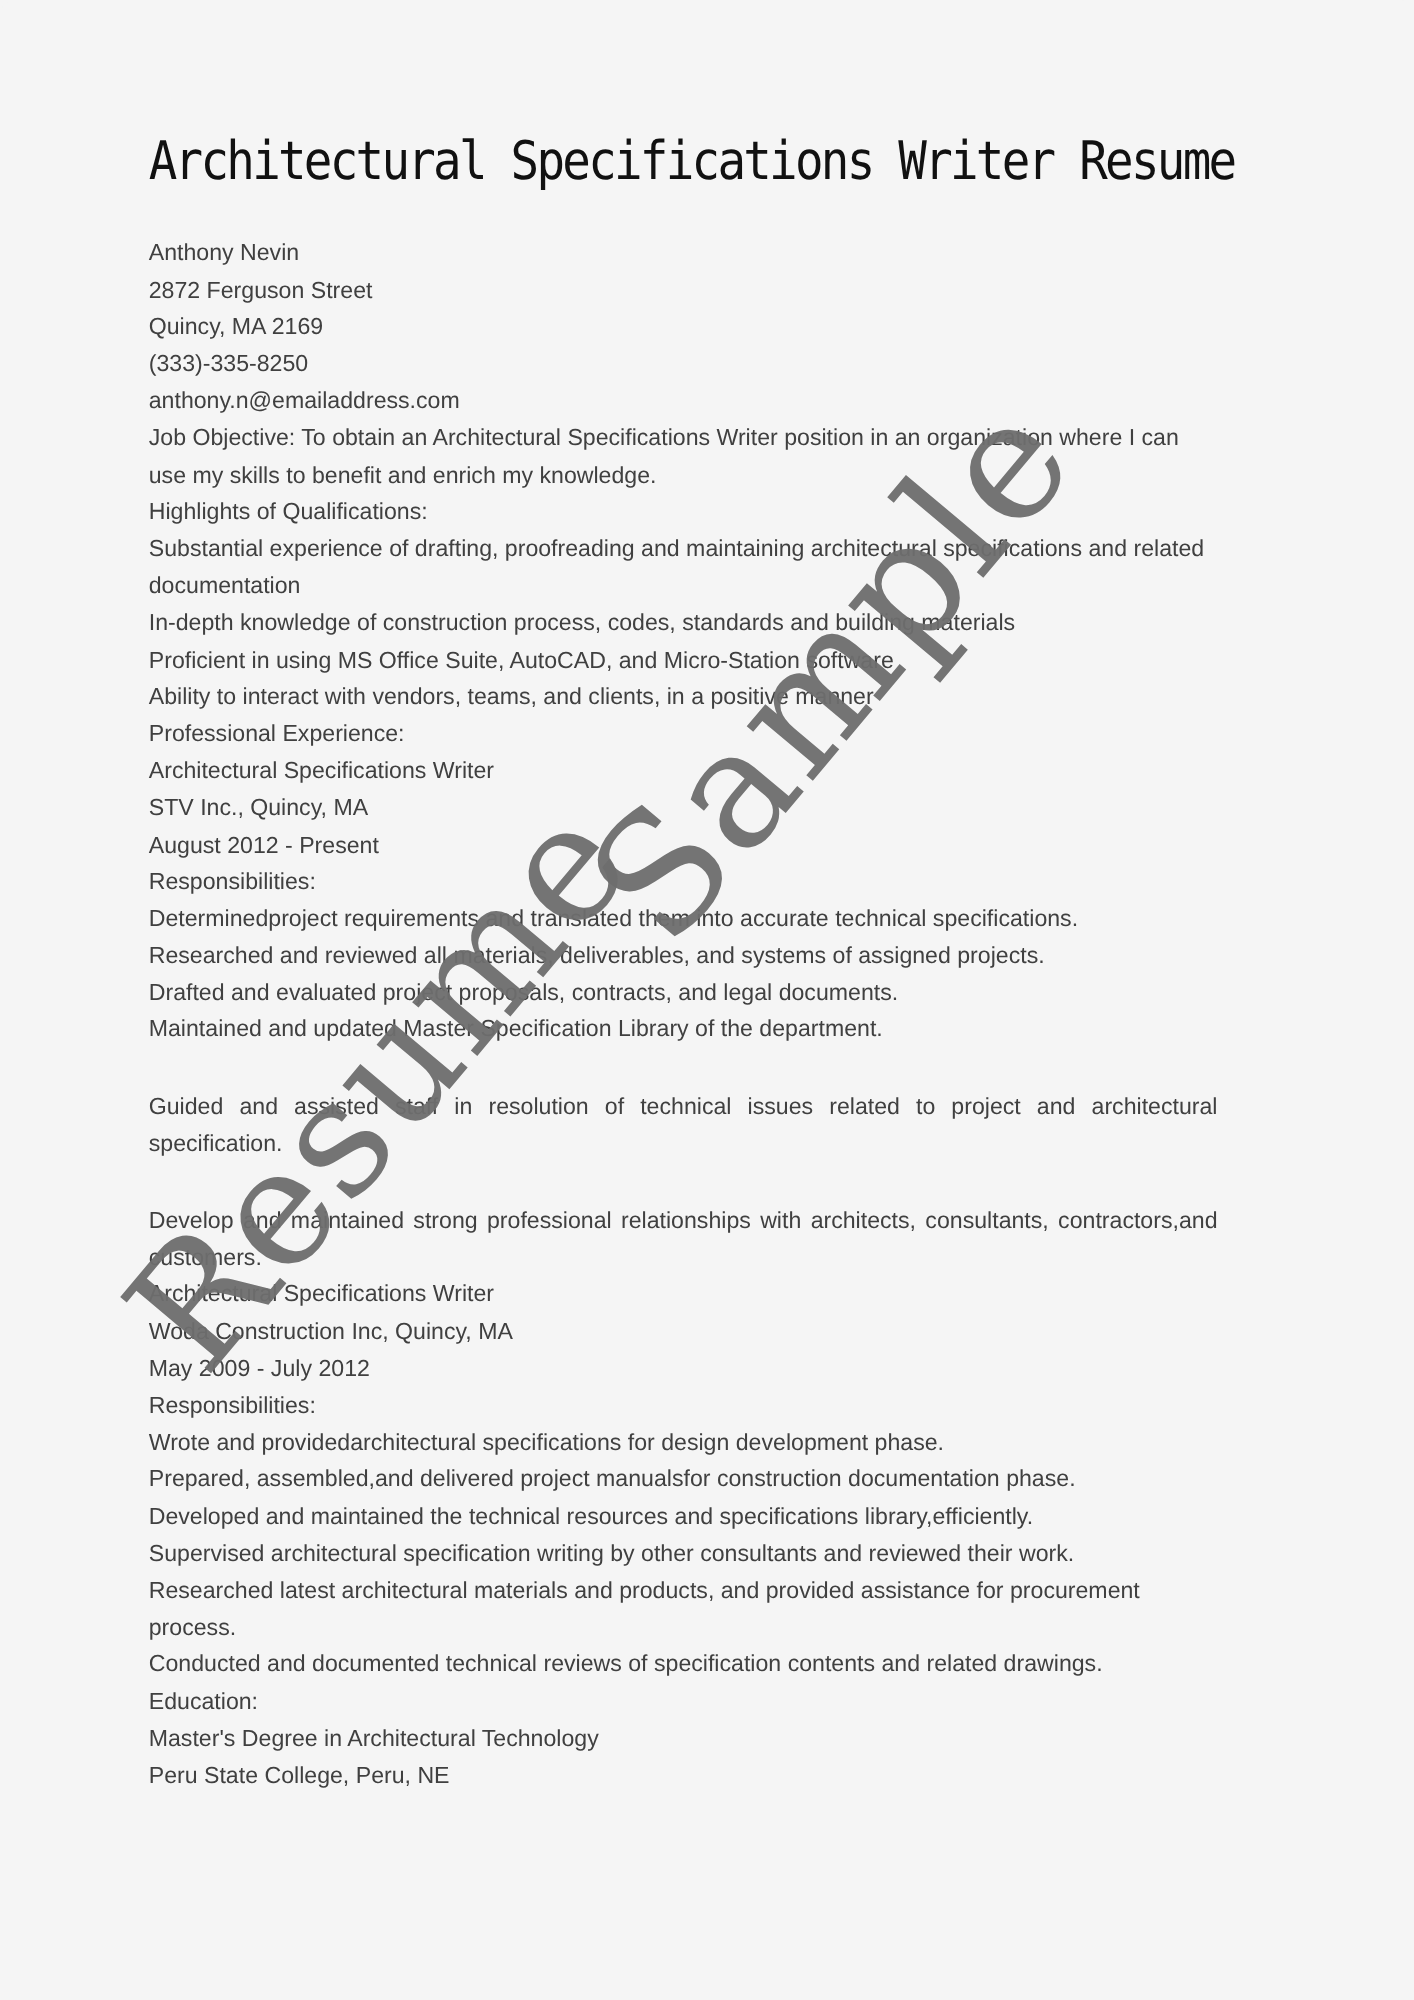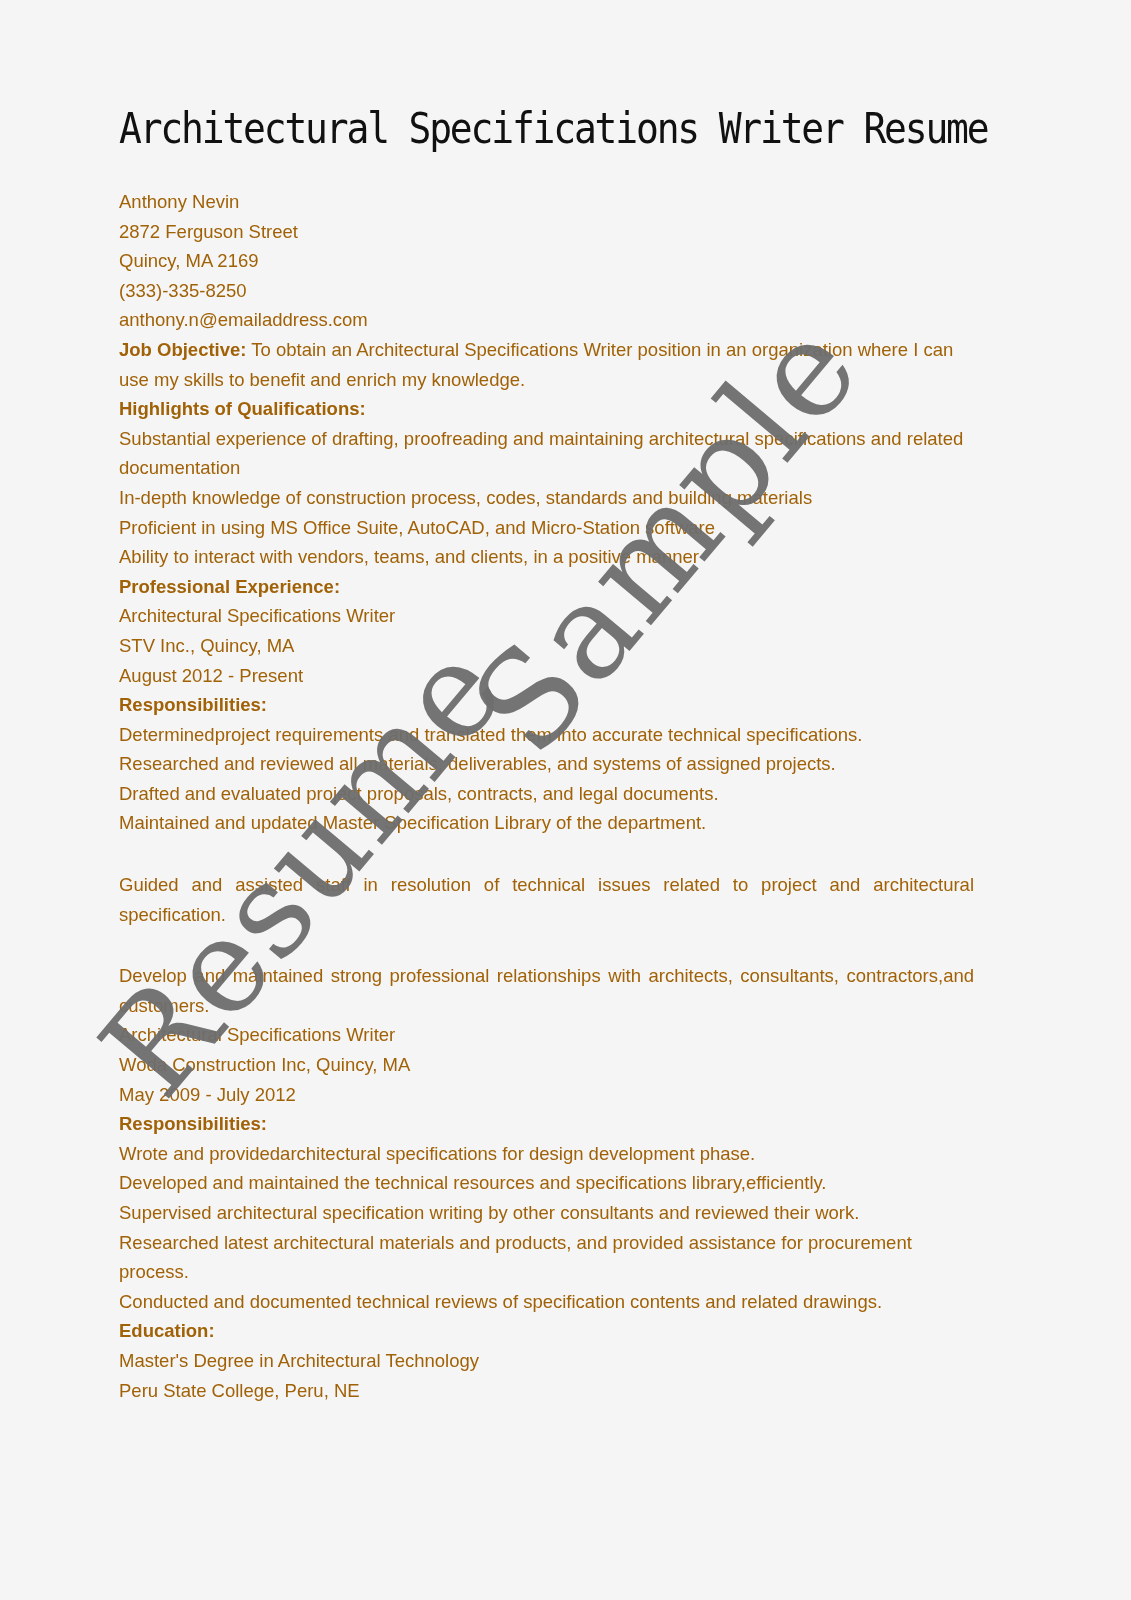--- a/index.html
+++ b/index.html
@@ -37,38 +37,38 @@
     color: #111;
   }
   .body {
     position: absolute;
     left: 119px;
     top: 187px;
     width: 855px;
     font-family: "Liberation Sans", sans-serif;
     font-size: 18.5px;
     line-height: 29.6px;
-    color: #a16207;
+    color: #404040;
   }
   .line {
     display: block;
     white-space: nowrap;
   }
   .wrap {
     display: block;
     white-space: normal;
     text-align: left;
   }
   .justify {
     text-align: justify;
     text-align-last: left;
     margin-top: 32px;
   }
   .label {
-    font-weight: bold;
+    font-weight: normal;
   }
   .watermark {
     position: absolute;
     font-family: "DejaVu Serif", "Liberation Serif", serif;
     color: #6e6e6e;
     white-space: nowrap;
     pointer-events: none;
     transform-origin: left bottom;
     opacity: 0.95;
   }
@@ -131,20 +131,21 @@
         <span class="wrap justify">Guided and assisted staff in resolution of technical issues related to project and architectural specification.</span>
         <span class="wrap justify">Develop and maintained strong professional relationships with architects, consultants, contractors,and customers.</span>
       </div>
 
       <div>
         <span class="line">Architectural Specifications Writer</span>
         <span class="line">Woda Construction Inc, Quincy, MA</span>
         <span class="line">May 2009 - July 2012</span>
         <span class="line label">Responsibilities:</span>
         <span class="line">Wrote and providedarchitectural specifications for design development phase.</span>
+        <span class="line">Prepared, assembled,and delivered project manualsfor construction documentation phase.</span>
         <span class="line">Developed and maintained the technical resources and specifications library,efficiently.</span>
         <span class="line">Supervised architectural specification writing by other consultants and reviewed their work.</span>
         <span class="wrap">Researched latest architectural materials and products, and provided assistance for procurement process.</span>
         <span class="line">Conducted and documented technical reviews of specification contents and related drawings.</span>
       </div>
     </section>
 
     <section>
       <span class="line label">Education:</span>
       <span class="line">Master's Degree in Architectural Technology</span>

